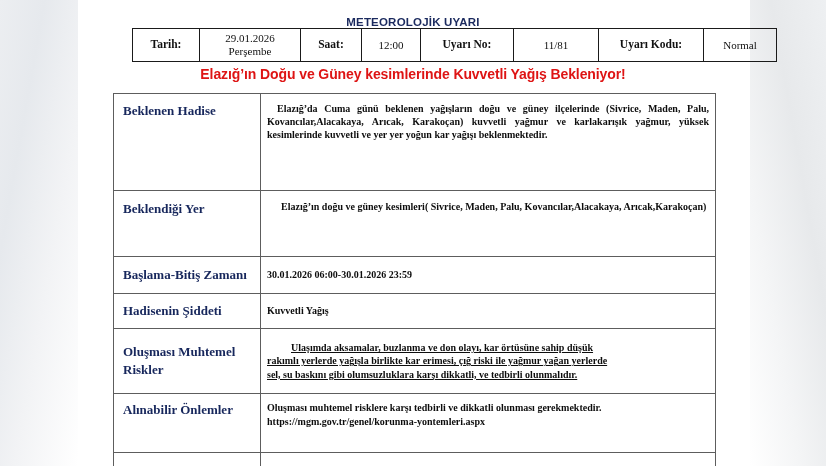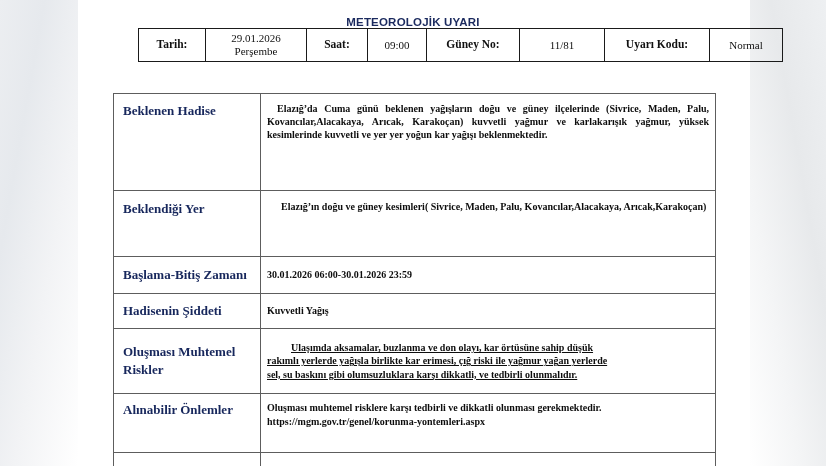--- a/index.html
+++ b/index.html
@@ -52,21 +52,21 @@
     font-weight: bold;
     font-size: 11.5px;
     letter-spacing: .2px;
     color: #1b2a5e;
     margin-top: 12px;
   }
 
   
   .meta-table {
     position: absolute;
-    left: 138px;
+    left: 132px;
     top: 28px;
     width: 572px;
     border-collapse: collapse;
     table-layout: fixed;
   }
   .meta-table td {
     border: 1px solid #1a1a1a;
     height: 32px;
     padding: 0 4px;
     font-size: 11px;
@@ -178,29 +178,30 @@
 
   <table class="meta-table">
     <tbody>
       <tr>
         <td class="k" style="width:58px;">Tarih:</td>
         <td class="v" style="width:92px;">
           <span>29.01.2026</span><br>
           <span>Perşembe</span>
         </td>
         <td class="k" style="width:52px;">Saat:</td>
-        <td class="v" style="width:50px;">09:00</td>
-        <td class="k" style="width:84px;">Güney No:</td>
+        <td class="v" style="width:50px;">12:00</td>
+        <td class="k" style="width:84px;">Uyarı No:</td>
         <td class="v" style="width:76px;">11/81</td>
         <td class="k" style="width:96px;">Uyarı Kodu:</td>
         <td class="v" style="width:64px;">Normal</td>
       </tr>
     </tbody>
   </table>
 
+  <div class="alert-headline">Elazığ’ın Doğu ve Güney kesimlerinde Kuvvetli Yağış Bekleniyor!</div>
 
   <table class="main-table">
     <tbody>
       <tr class="r-hadise">
         <td class="label">Beklenen Hadise</td>
         <td class="value val-justify">Elazığ’da Cuma  günü beklenen yağışların doğu ve güney ilçelerinde (Sivrice, Maden, Palu, Kovancılar,Alacakaya, Arıcak, Karakoçan)  kuvvetli yağmur ve karlakarışık yağmur, yüksek kesimlerinde kuvvetli ve  yer yer yoğun kar yağışı beklenmektedir.</td>
       </tr>
 
       <tr class="r-yer">
         <td class="label">Beklendiği Yer</td>

